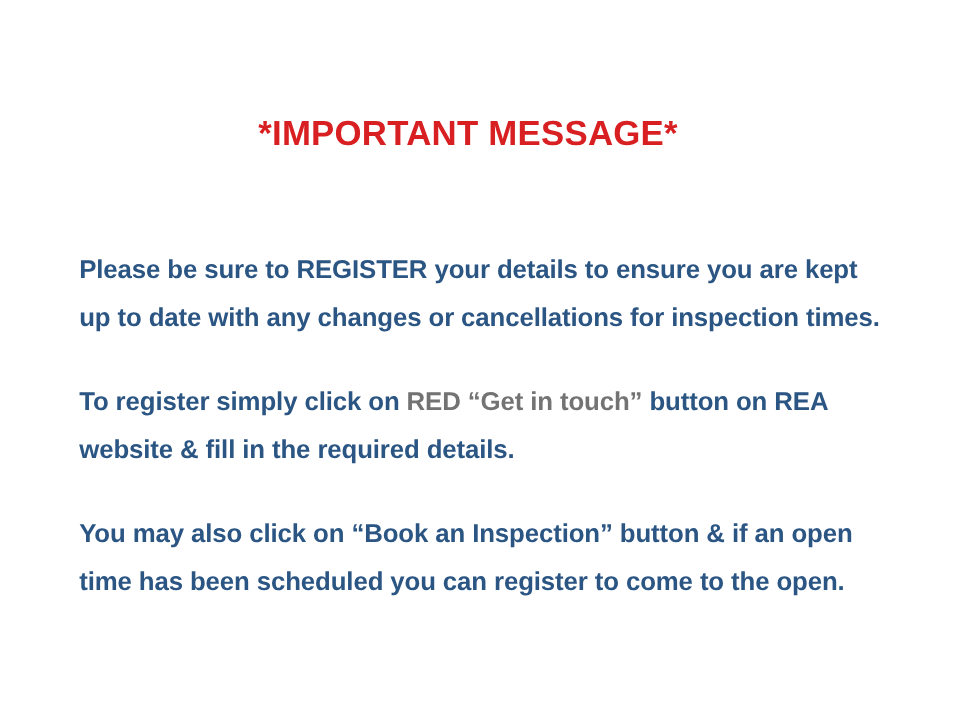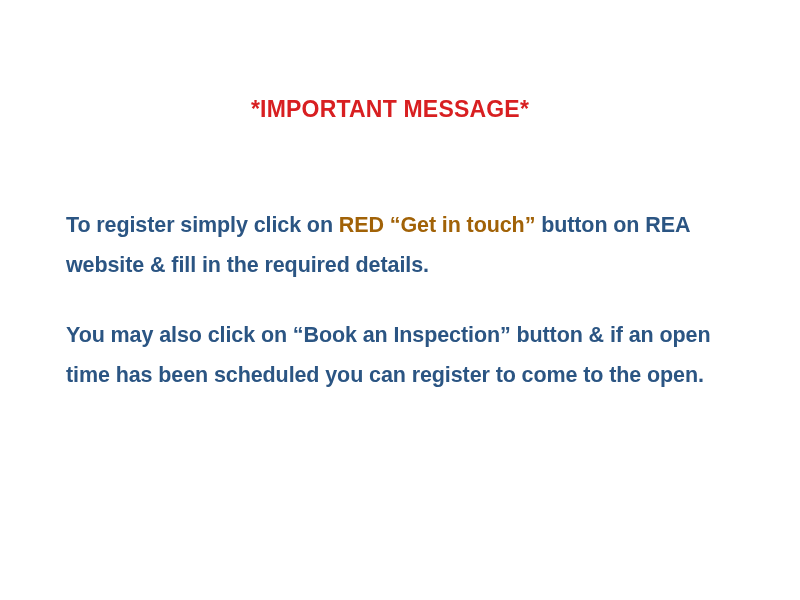--- a/index.html
+++ b/index.html
@@ -27,21 +27,21 @@
   .title-block {
     position: absolute;
     top: 96px;
     left: 40px;
     width: 700px;
     text-align: center;
   }
   .slide-title {
     margin: 0;
     font-family: "Liberation Sans", sans-serif;
-    font-size: 23px;
+    font-size: 29px;
     font-weight: bold;
     letter-spacing: 0.2px;
     color: #D81F21;
     line-height: 1.15;
     white-space: nowrap;
   }
 
   
   .body-block {
     position: absolute;
@@ -58,35 +58,38 @@
     line-height: 40px;
     color: #2B5583;
     letter-spacing: -0.1px;
     text-align: left;
   }
   .para:last-child {
     margin-bottom: 0;
   }
 
   .em-red {
-    color: #a16207;
+    color: #737373;
     margin-top: 30px;
   }
 </style>
 </head>
 <body>
 
 <div class="slide">
 
   <div class="title-block">
     <h1 class="slide-title">*IMPORTANT MESSAGE*</h1>
   </div>
 
   <div class="body-block">
 
+    <p class="para">
+      <span>Please be sure to REGISTER your details to ensure you are kept up to date with any changes or cancellations for inspection times.</span>
+    </p>
 
     <p class="para">
       <span>To register simply click on </span><span class="em-red">RED “Get in touch”</span><span> button on REA website &amp; fill in the required details.</span>
     </p>
 
 
     <p class="para">
       <span>You may also click on “Book an Inspection” button &amp; if an open time has been scheduled you can register to come to the open.</span>
     </p>
 

